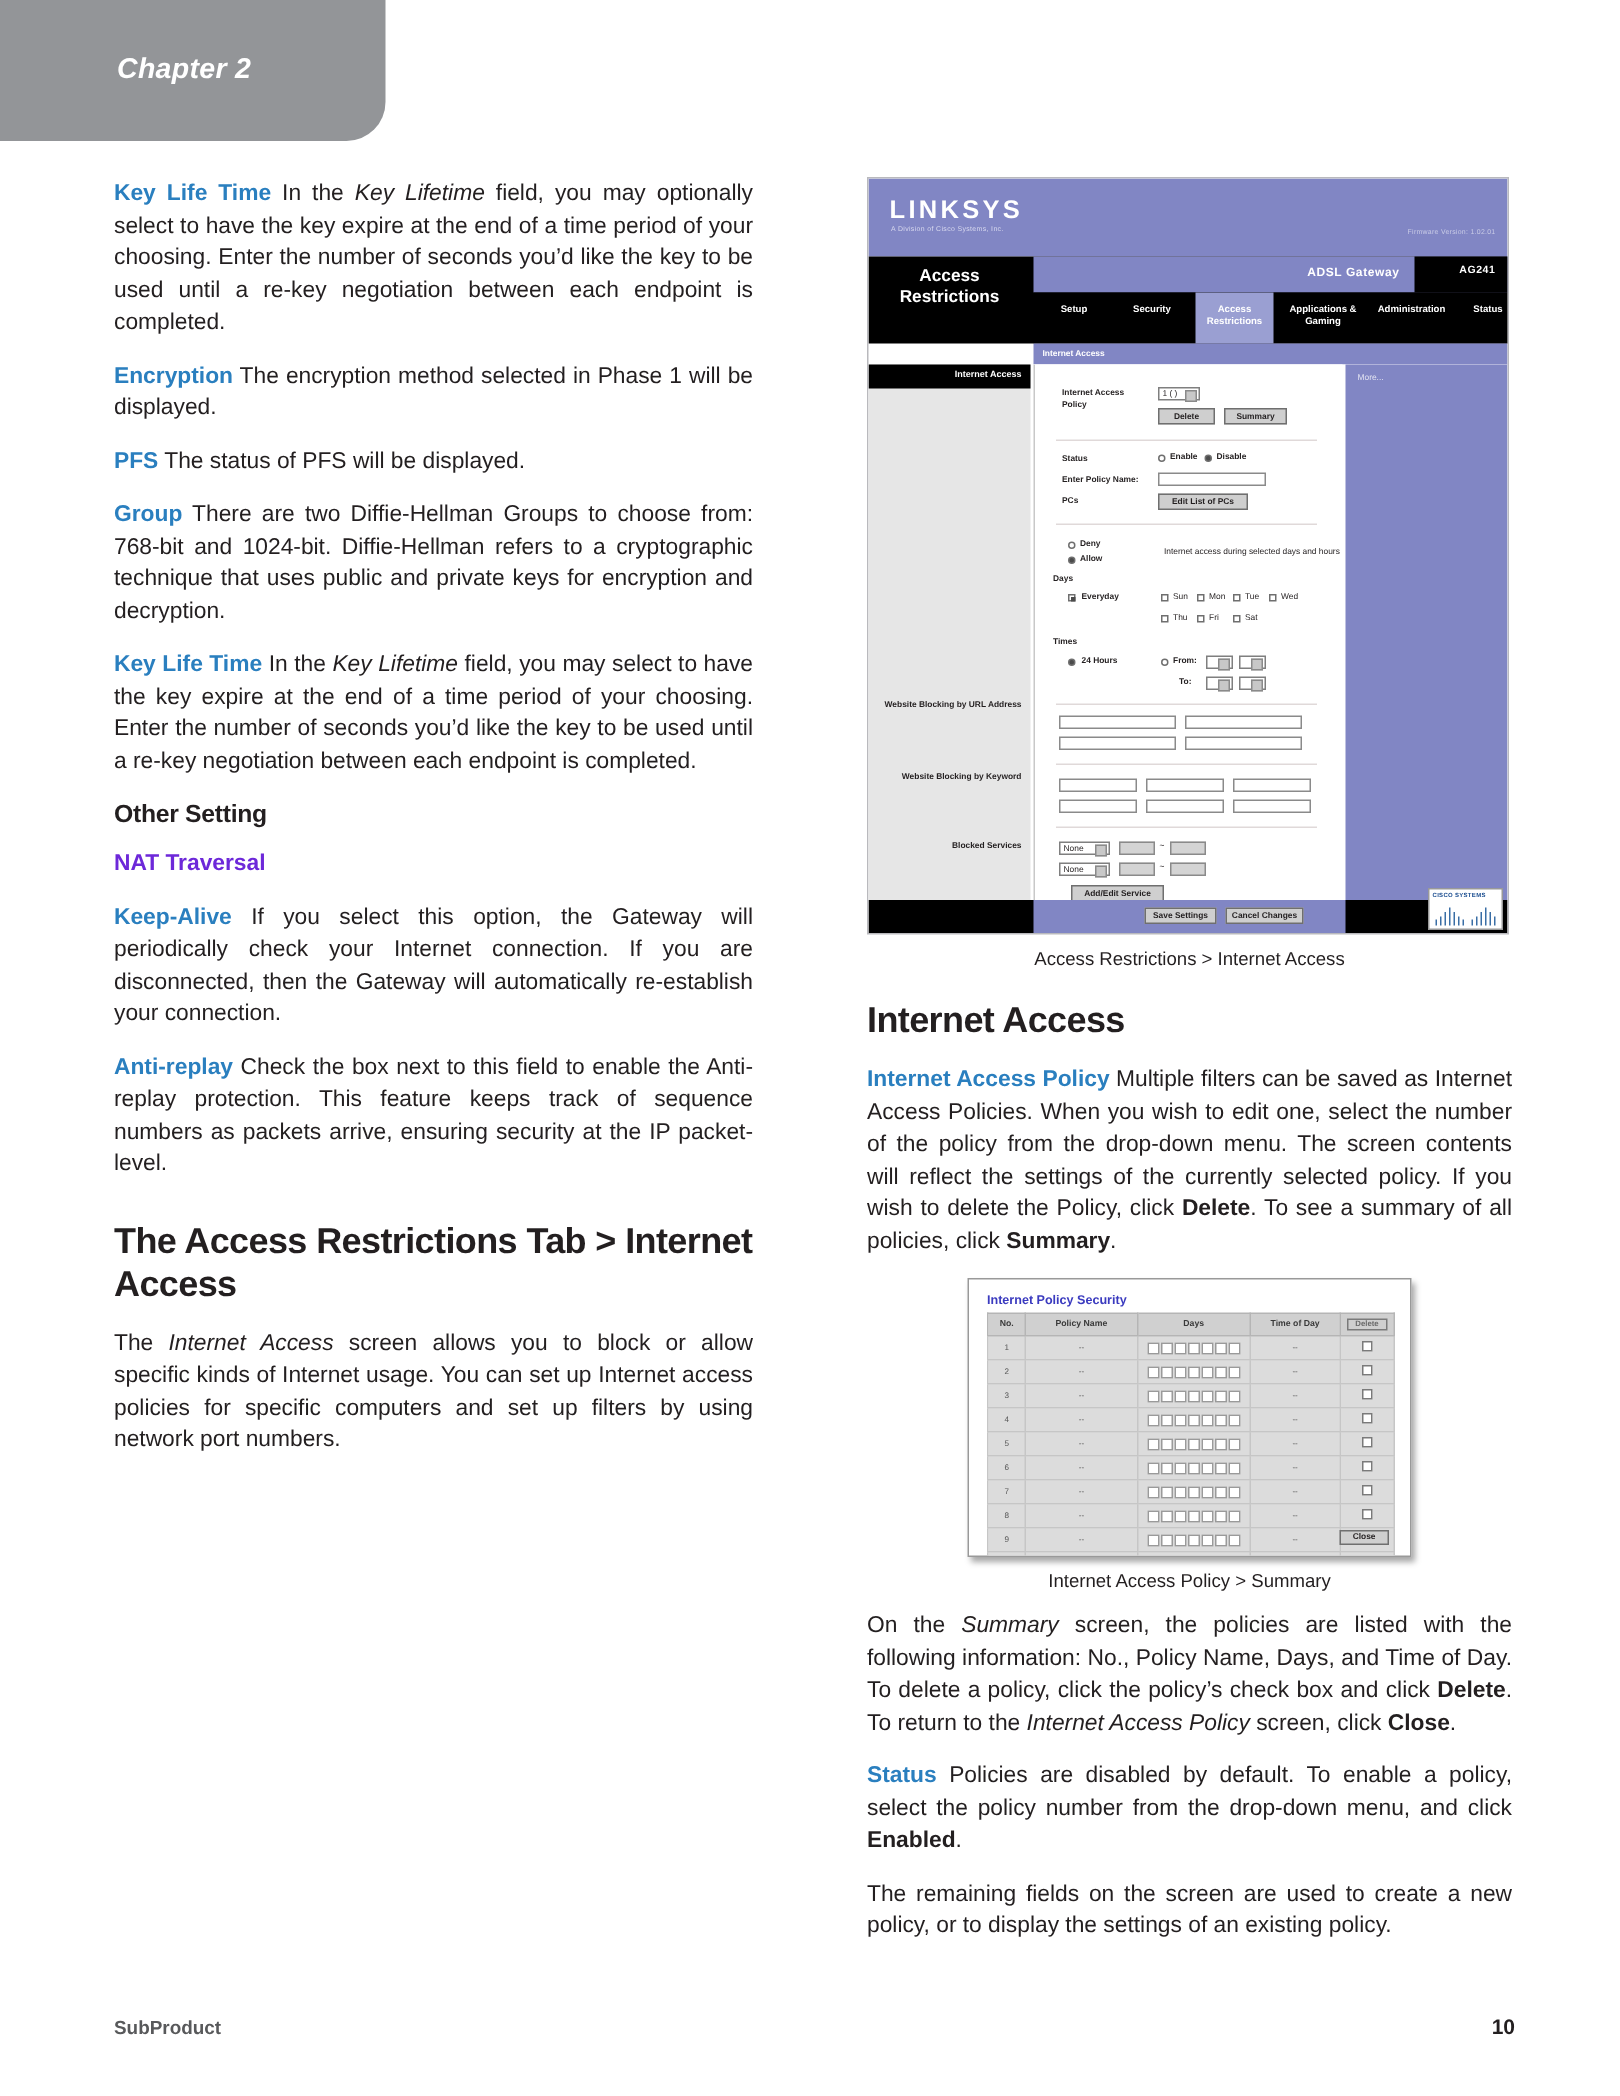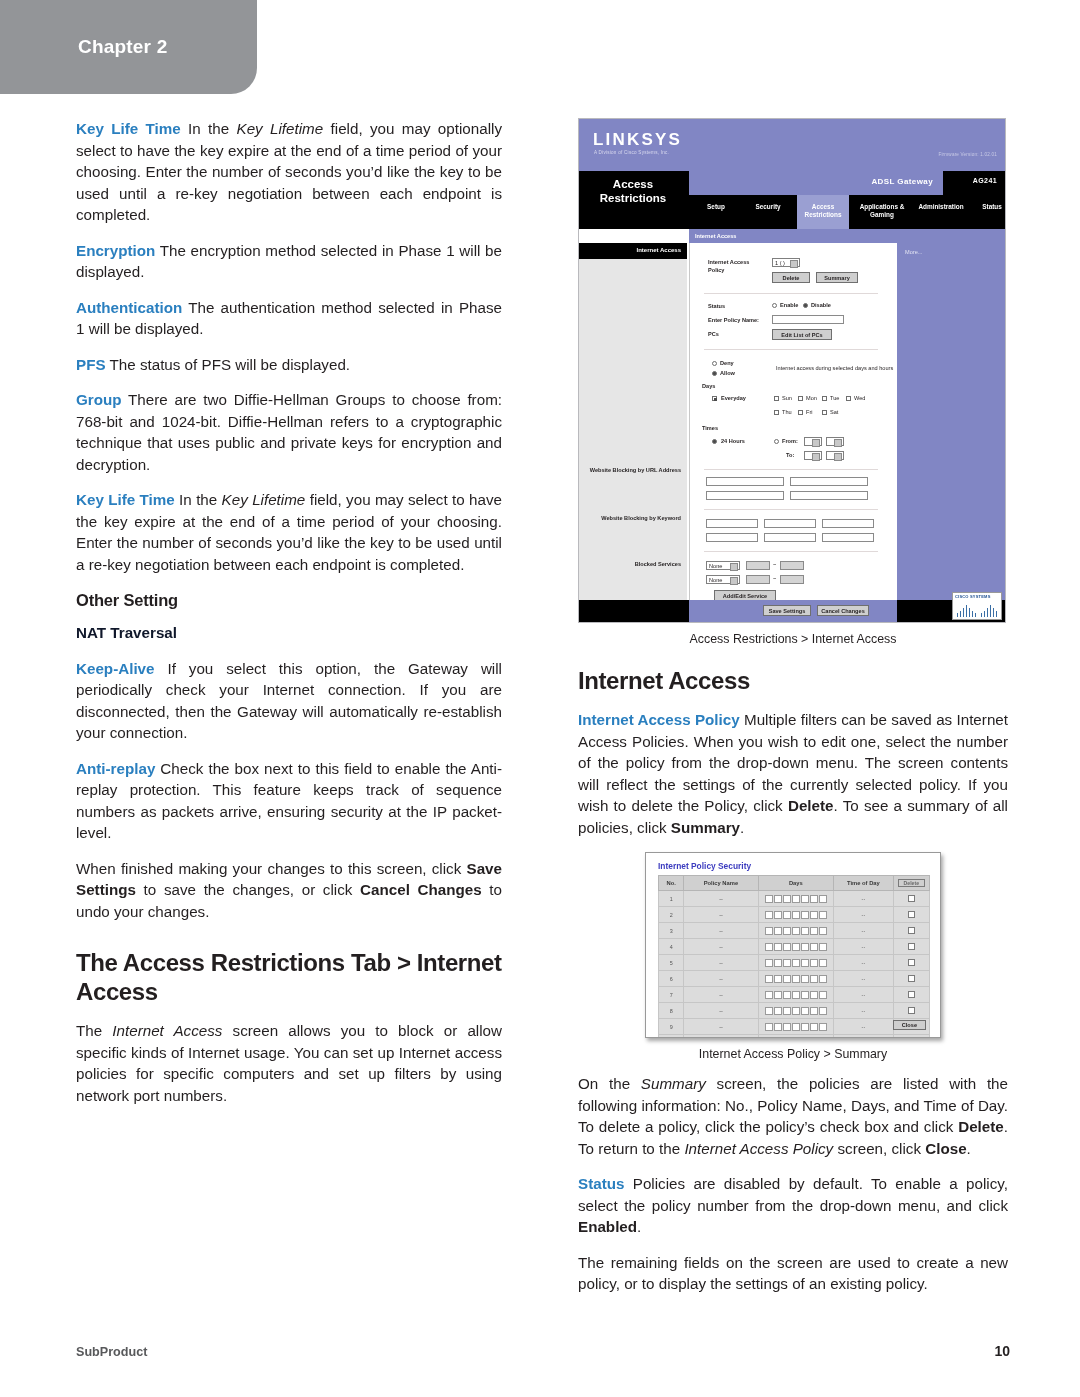--- a/index.html
+++ b/index.html
@@ -12,20 +12,21 @@
     overflow:hidden;
   }
 
   
   .chapter-tab{
     position:absolute; left:0; top:0;
     width:257px; height:94px;
     background:#939598;
     border-bottom-right-radius:26px;
     box-sizing:border-box;
+    font-style:italic;
   }
   .chapter-tab .chapter-label{
     position:absolute; left:78px; top:36px;
     color:#ffffff;
     font-weight:bold;
     font-size:19px;
     letter-spacing:.2px;
     white-space:nowrap;
   }
 
@@ -42,21 +43,21 @@
   
   p.body{
     margin:0 0 14px 0;
     font-size:15.2px;
     line-height:21.5px;
     text-align:justify;
     color:#231f20;
   }
   p.body:last-child{ margin-bottom:0; }
   .term{ color:#2a7fbf; font-weight:bold; }
-  .term-blue-only{ color:#0f172a; font-weight:bold; }
+  .term-blue-only{ color:#6d28d9; font-weight:bold; }
   .ital{ font-style:italic; }
   .bold{ font-weight:bold; }
 
   h2.sub{
     margin:16px 0 12px 0;
     font-size:16.5px;
     font-weight:bold;
     color:#231f20;
     letter-spacing:-0.2px;
   }
@@ -319,39 +320,37 @@
   <div class="chapter-label">Chapter 2</div>
 </div>
 
 <div class="col-left">
 
   <p class="body"><span class="term">Key Life Time</span><span> In the </span><span class="ital">Key Lifetime</span><span> field, you may optionally select to have the key expire at the end of a time period of your choosing.  Enter the number of seconds you’d like the key to be used until a re-key negotiation between each endpoint is completed.</span></p>
 
 
   <p class="body"><span class="term">Encryption</span><span> The encryption method selected in Phase 1 will be displayed.</span></p>
 
-  <p class="body"><span class="term">Authentication</span><span> The authentication method selected in Phase 1 will be displayed.</span></p>
 
   <p class="body"><span class="term">PFS</span><span> The status of PFS will be displayed.</span></p>
 
   <p class="body"><span class="term">Group</span><span> There are two Diffie-Hellman Groups to choose from: 768-bit and 1024-bit. Diffie-Hellman refers to a cryptographic technique that uses public and private keys for encryption and decryption.</span></p>
 
   <p class="body"><span class="term">Key Life Time</span><span> In the </span><span class="ital">Key Lifetime</span><span> field, you may select to have the key expire at the end of a time period of your choosing. Enter the number of seconds you’d like the key to be used until a re-key negotiation between each endpoint is completed.</span></p>
 
   <h2 class="sub">Other Setting</h2>
 
   <p class="body"><span class="term-blue-only">NAT Traversal</span></p>
 
 
   <p class="body"><span class="term">Keep-Alive</span><span> If you select this option, the Gateway will periodically check your Internet connection. If you are disconnected, then the Gateway will automatically re-establish your connection.</span></p>
 
   <p class="body"><span class="term">Anti-replay</span><span> Check the box next to this field to enable the Anti-replay protection. This feature keeps track of sequence numbers as packets arrive, ensuring security at the IP packet-level.</span></p>
 
 
-  <p class="body"><span>When finished making your changes to this screen, click </span><span class="bold">Save Settings</span><span> to save the changes, or click </span><span class="bold">Cancel Changes</span><span> to undo your changes.</span></p>
 
   <h1 class="section">The Access Restrictions Tab &gt; Internet Access</h1>
 
   <p class="body"><span>The </span><span class="ital">Internet Access</span><span> screen allows you to block or allow specific kinds of Internet usage. You can set up Internet access policies for specific computers and set up filters by using network port numbers.</span></p>
 </div>
 
 <div class="col-right">
 
   <div class="router-shot">
 

